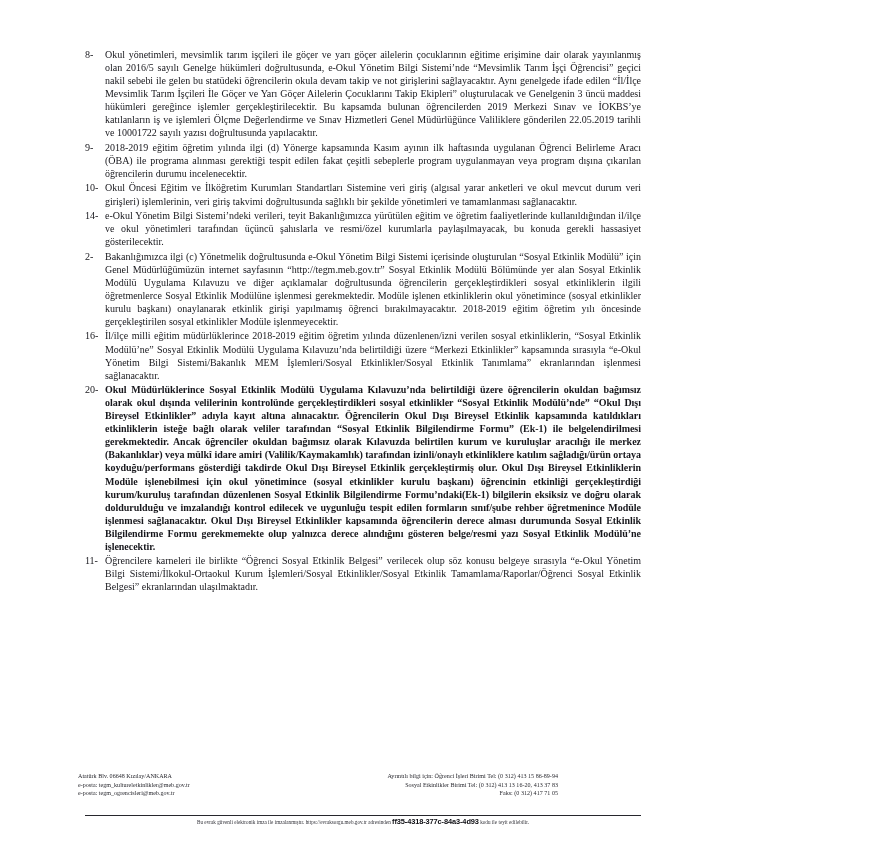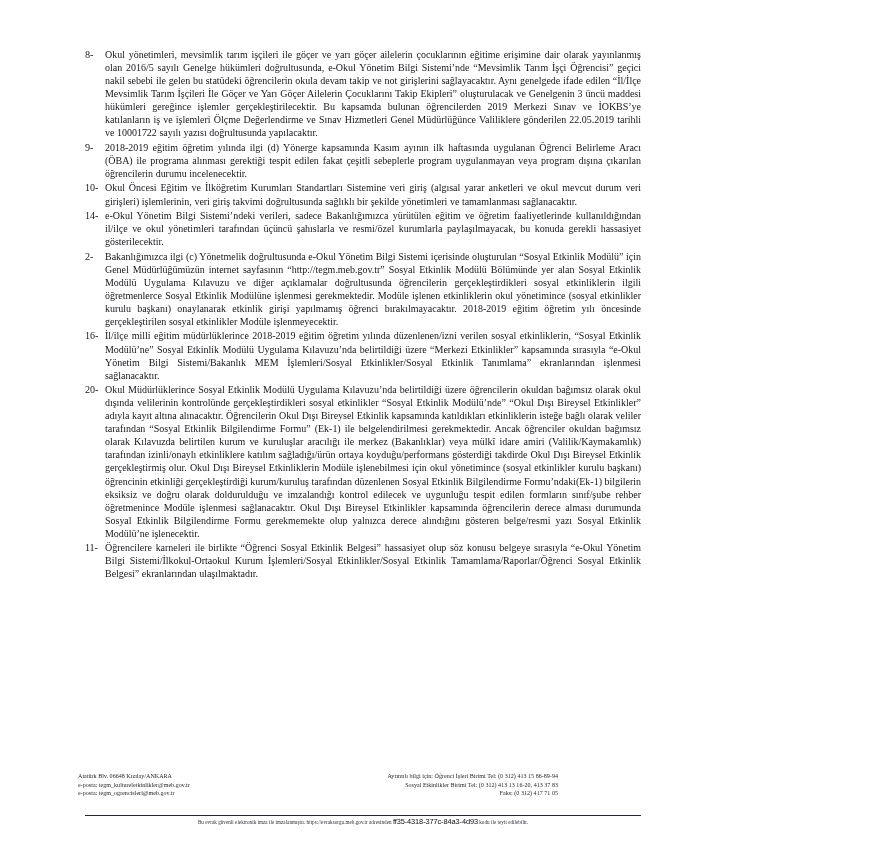--- a/index.html
+++ b/index.html
@@ -53,21 +53,21 @@
     flex: 1 1 auto;
     font-size: 10px;
     line-height: 13.05px;
     text-align: justify;
     text-justify: inter-word;
     letter-spacing: -0.02px;
     word-spacing: 0.1px;
     color: #1b1b20;
     hyphens: none;
   }
-  .item-text.tight { word-spacing: -0.1px; }
+  .item-text.tight { word-spacing: -0.1px; font-weight: bold; }
 
   
   #doc-body, #doc-footer, #esign-line {
     filter: blur(0.12px) contrast(1.04);
   }
 
   
   #doc-footer {
     position: absolute;
     left: 78px;
@@ -99,21 +99,21 @@
     text-align: center;
     font-size: 5.1px;
     line-height: 7px;
     color: #33333a;
     letter-spacing: 0.05px;
     white-space: nowrap;
   }
   #esign-line .code {
     font-family: "Liberation Sans", sans-serif;
     font-size: 7.4px;
-    font-weight: 400;
+    font-weight: 700;
     letter-spacing: -0.1px;
     color: #111116;
     vertical-align: baseline;
   }
   .esign-seg { vertical-align: baseline; }
 </style>
 </head>
 <body>
 
 <div id="page-sheet">
@@ -130,41 +130,41 @@
       <span class="item-text">2018-2019 eğitim öğretim yılında ilgi (d) Yönerge kapsamında Kasım ayının ilk haftasında uygulanan Öğrenci Belirleme Aracı (ÖBA) ile programa alınması gerektiği tespit edilen fakat çeşitli sebeplerle program uygulanmayan veya program dışına çıkarılan öğrencilerin durumu incelenecektir.</span>
     </div>
 
     <div class="doc-item">
       <span class="item-marker">10-</span>
       <span class="item-text">Okul Öncesi Eğitim ve İlköğretim Kurumları Standartları Sistemine veri giriş (algısal yarar anketleri ve okul mevcut durum veri girişleri) işlemlerinin, veri giriş takvimi doğrultusunda sağlıklı bir şekilde yönetimleri ve tamamlanması sağlanacaktır.</span>
     </div>
 
     <div class="doc-item">
       <span class="item-marker">14-</span>
-      <span class="item-text">e-Okul Yönetim Bilgi Sistemi’ndeki verileri, sadece Bakanlığımızca yürütülen eğitim ve öğretim faaliyetlerinde kullanıldığından il/ilçe ve okul yönetimleri tarafından üçüncü şahıslarla ve resmi/özel kurumlarla paylaşılmayacak, bu konuda gerekli hassasiyet gösterilecektir.</span>
+      <span class="item-text">e-Okul Yönetim Bilgi Sistemi’ndeki verileri, teyit Bakanlığımızca yürütülen eğitim ve öğretim faaliyetlerinde kullanıldığından il/ilçe ve okul yönetimleri tarafından üçüncü şahıslarla ve resmi/özel kurumlarla paylaşılmayacak, bu konuda gerekli hassasiyet gösterilecektir.</span>
     </div>
 
     <div class="doc-item">
       <span class="item-marker">2-</span>
       <span class="item-text">Bakanlığımızca ilgi (c) Yönetmelik doğrultusunda e-Okul Yönetim Bilgi Sistemi içerisinde oluşturulan “Sosyal Etkinlik Modülü” için Genel Müdürlüğümüzün internet sayfasının “http://tegm.meb.gov.tr” Sosyal Etkinlik Modülü Bölümünde yer alan Sosyal Etkinlik Modülü Uygulama Kılavuzu ve diğer açıklamalar doğrultusunda öğrencilerin gerçekleştirdikleri sosyal etkinliklerin ilgili öğretmenlerce Sosyal Etkinlik Modülüne işlenmesi gerekmektedir. Modüle işlenen etkinliklerin okul yönetimince (sosyal etkinlikler kurulu başkanı) onaylanarak etkinlik girişi yapılmamış öğrenci bırakılmayacaktır. 2018-2019 eğitim öğretim yılı öncesinde gerçekleştirilen sosyal etkinlikler Modüle işlenmeyecektir.</span>
     </div>
 
     <div class="doc-item">
       <span class="item-marker">16-</span>
       <span class="item-text">İl/ilçe milli eğitim müdürlüklerince 2018-2019 eğitim öğretim yılında düzenlenen/izni verilen sosyal etkinliklerin, “Sosyal Etkinlik Modülü’ne” Sosyal Etkinlik Modülü Uygulama Kılavuzu’nda belirtildiği üzere “Merkezi Etkinlikler” kapsamında sırasıyla “e-Okul Yönetim Bilgi Sistemi/Bakanlık MEM İşlemleri/Sosyal Etkinlikler/Sosyal Etkinlik Tanımlama” ekranlarından işlenmesi sağlanacaktır.</span>
     </div>
 
     <div class="doc-item">
       <span class="item-marker">20-</span>
       <span class="item-text tight">Okul Müdürlüklerince Sosyal Etkinlik Modülü Uygulama Kılavuzu’nda belirtildiği üzere öğrencilerin okuldan bağımsız olarak okul dışında velilerinin kontrolünde gerçekleştirdikleri sosyal etkinlikler “Sosyal Etkinlik Modülü’nde” “Okul Dışı Bireysel Etkinlikler” adıyla kayıt altına alınacaktır. Öğrencilerin Okul Dışı Bireysel Etkinlik kapsamında katıldıkları etkinliklerin isteğe bağlı olarak veliler tarafından “Sosyal Etkinlik Bilgilendirme Formu” (Ek-1) ile belgelendirilmesi gerekmektedir. Ancak öğrenciler okuldan bağımsız olarak Kılavuzda belirtilen kurum ve kuruluşlar aracılığı ile merkez (Bakanlıklar) veya mülkî idare amiri (Valilik/Kaymakamlık) tarafından izinli/onaylı etkinliklere katılım sağladığı/ürün ortaya koyduğu/performans gösterdiği takdirde Okul Dışı Bireysel Etkinlik gerçekleştirmiş olur. Okul Dışı Bireysel Etkinliklerin Modüle işlenebilmesi için okul yönetimince (sosyal etkinlikler kurulu başkanı) öğrencinin etkinliği gerçekleştirdiği kurum/kuruluş tarafından düzenlenen Sosyal Etkinlik Bilgilendirme Formu’ndaki(Ek-1) bilgilerin eksiksiz ve doğru olarak doldurulduğu ve imzalandığı kontrol edilecek ve uygunluğu tespit edilen formların sınıf/şube rehber öğretmenince Modüle işlenmesi sağlanacaktır. Okul Dışı Bireysel Etkinlikler kapsamında öğrencilerin derece alması durumunda Sosyal Etkinlik Bilgilendirme Formu gerekmemekte olup yalnızca derece alındığını gösteren belge/resmi yazı Sosyal Etkinlik Modülü’ne işlenecektir.</span>
     </div>
 
     <div class="doc-item">
       <span class="item-marker">11-</span>
-      <span class="item-text">Öğrencilere karneleri ile birlikte “Öğrenci Sosyal Etkinlik Belgesi” hassasiyet olup söz konusu belgeye sırasıyla “e-Okul Yönetim Bilgi Sistemi/İlkokul-Ortaokul Kurum İşlemleri/Sosyal Etkinlikler/Sosyal Etkinlik Tamamlama/Raporlar/Öğrenci Sosyal Etkinlik Belgesi” ekranlarından ulaşılmaktadır.</span>
+      <span class="item-text">Öğrencilere karneleri ile birlikte “Öğrenci Sosyal Etkinlik Belgesi” verilecek olup söz konusu belgeye sırasıyla “e-Okul Yönetim Bilgi Sistemi/İlkokul-Ortaokul Kurum İşlemleri/Sosyal Etkinlikler/Sosyal Etkinlik Tamamlama/Raporlar/Öğrenci Sosyal Etkinlik Belgesi” ekranlarından ulaşılmaktadır.</span>
     </div>
 
   </div>
 
   <div id="doc-footer">
     <div class="footer-col left">
       <span class="footer-line">Atatürk Blv. 06648 Kızılay/ANKARA</span>
       <span class="footer-line">e-posta: tegm_kultureletkinlikler@meb.gov.tr</span>
       <span class="footer-line">e-posta: tegm_ogrencisleri@meb.gov.tr</span>
     </div>

